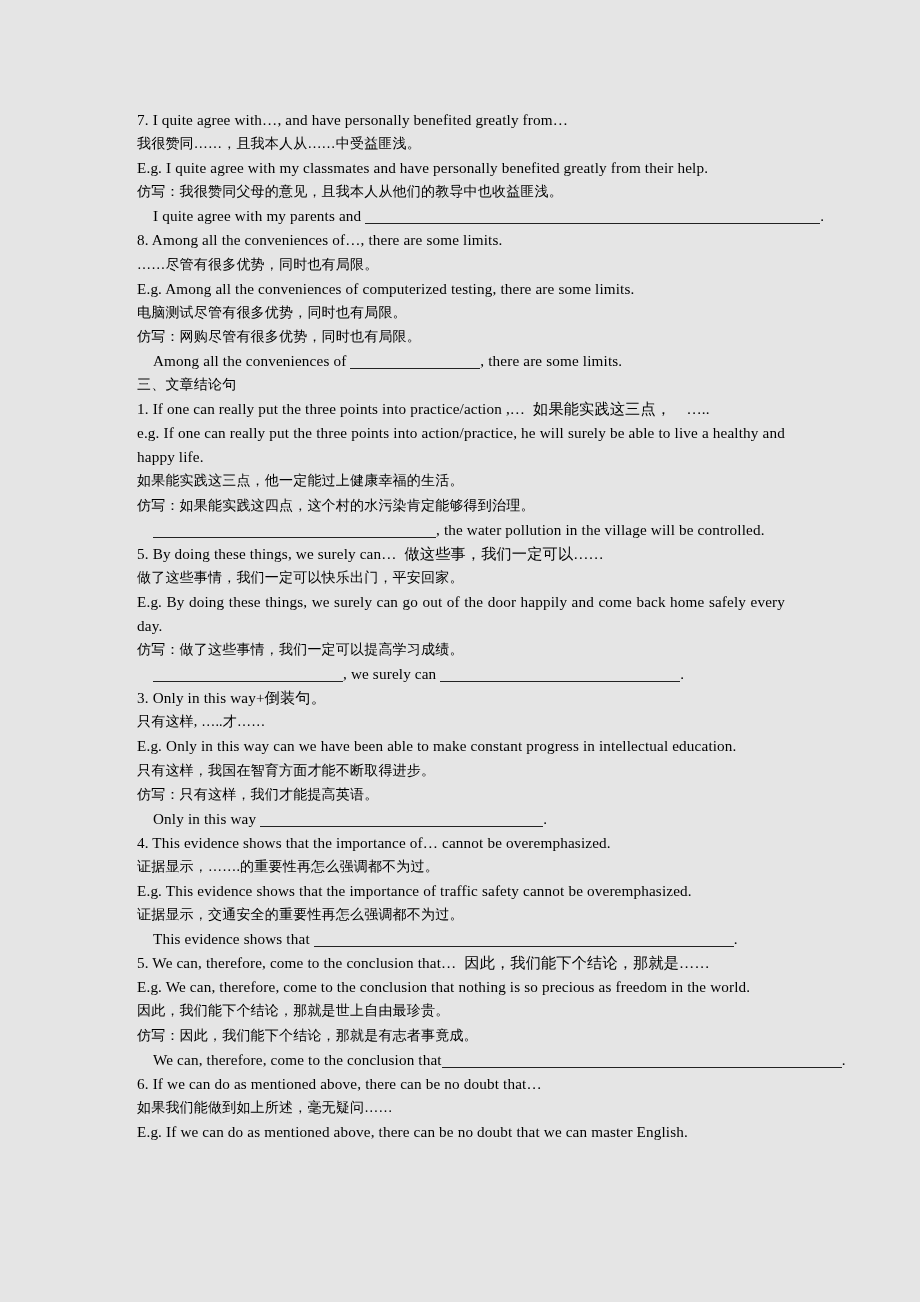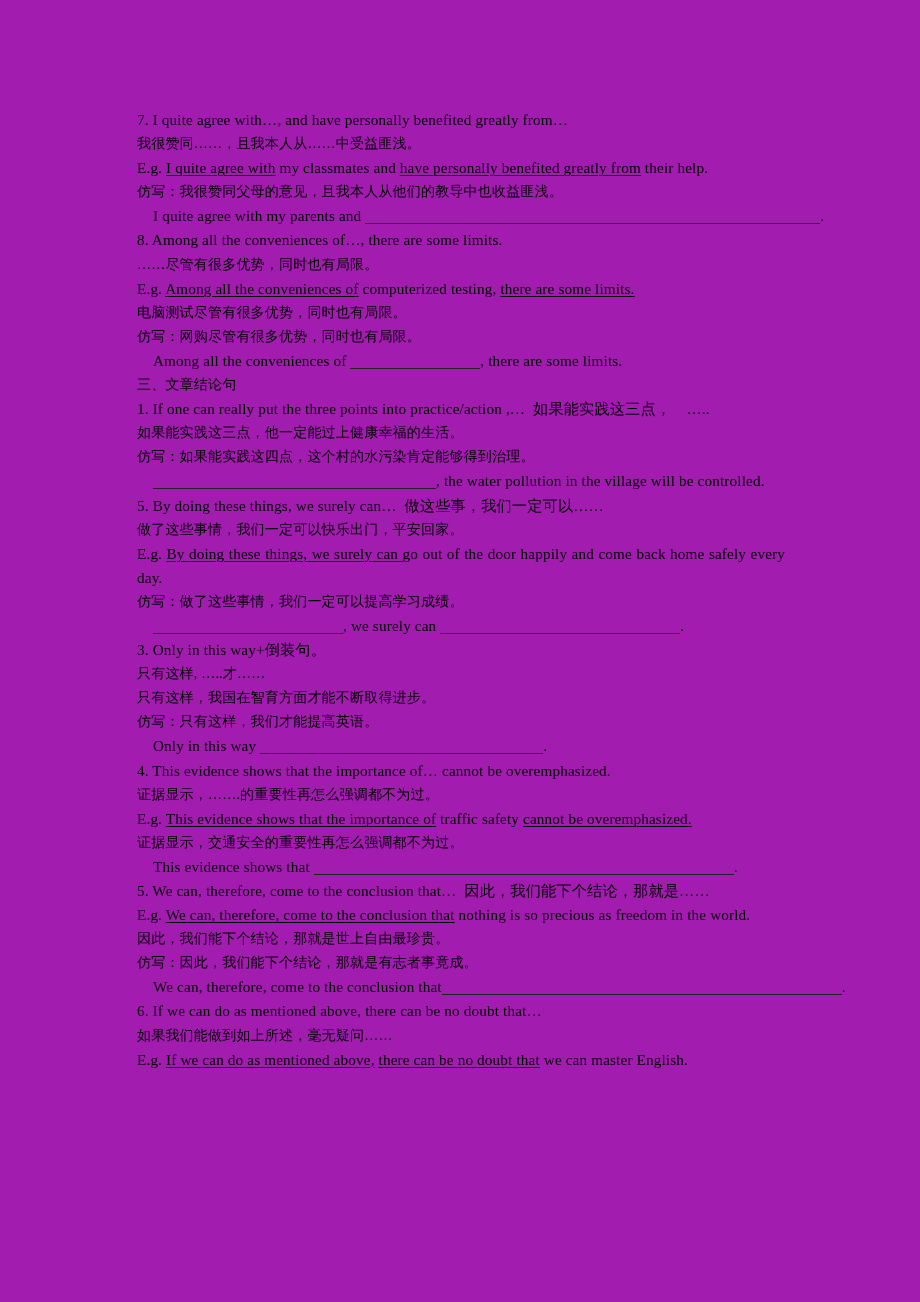--- a/index.html
+++ b/index.html
@@ -10,21 +10,21 @@
   body {
     width: 920px;
     height: 1302px;
     font-family: "Liberation Serif", "DejaVu Serif", serif;
     color: #000000;
   }
   .page {
     position: relative;
     width: 920px;
     height: 1302px;
-    background: #a21caf;
+    background: #e5e5e5;
     overflow: hidden;
   }
   .content {
     position: absolute;
     left: 137px;
     top: 108px;
     width: 648px;
   }
   .line {
     font-size: 15.2px;
@@ -35,21 +35,20 @@
   }
   .line.cn {
     font-size: 14px;
     letter-spacing: 0.2px;
   }
   .line.just {
     text-align: justify;
     text-align-last: left;
   }
   .u {
-    text-decoration: underline;
     text-underline-offset: 2px;
     text-decoration-thickness: from-font;
   }
   
   .blank {
     display: inline-block;
     border-bottom: 1px solid #222;
     vertical-align: -3px;
     height: 14px;
   }
@@ -77,32 +76,34 @@
     <div class="line">8. Among all the conveniences of…, there are some limits.</div>
     <div class="line cn">……尽管有很多优势，同时也有局限。</div>
     <div class="line"><span>E.g. </span><span class="u">Among all the conveniences of</span><span> computerized testing, </span><span class="u">there are some limits.</span></div>
     <div class="line cn">电脑测试尽管有很多优势，同时也有局限。</div>
     <div class="line cn">仿写：网购尽管有很多优势，同时也有局限。</div>
     <div class="line nb"><span>Among all the conveniences of </span><span class="blank b-w130"></span><span>, there are some limits.</span></div>
 
     <div class="line cn">三、文章结论句</div>
 
     <div class="line">1. If one can really put the three points into practice/action ,…  如果能实践这三点，　…..</div>
+    <div class="line just"><span>e.g. </span><span class="u">If one can really put the three points into action/practice</span><span>, he will surely be able to live a healthy and happy life.</span></div>
     <div class="line cn">如果能实践这三点，他一定能过上健康幸福的生活。</div>
     <div class="line cn">仿写：如果能实践这四点，这个村的水污染肯定能够得到治理。</div>
     <div class="line nb"><span class="blank b-w283"></span><span>, the water pollution in the village will be controlled.</span></div>
 
     <div class="line">5. By doing these things, we surely can…  做这些事，我们一定可以……</div>
     <div class="line cn">做了这些事情，我们一定可以快乐出门，平安回家。</div>
     <div class="line just"><span>E.g. </span><span class="u">By doing these things, we surely can </span><span>go out of the door happily and come back home safely every day.</span></div>
     <div class="line cn">仿写：做了这些事情，我们一定可以提高学习成绩。</div>
     <div class="line nb"><span class="blank b-w190"></span><span>, we surely can </span><span class="blank b-w240"></span><span>.</span></div>
 
     <div class="line">3. Only in this way+倒装句。</div>
     <div class="line cn">只有这样, …..才……</div>
+    <div class="line"><span>E.g. </span><span class="u">Only in this way can we</span><span> have been able to make constant progress in intellectual education.</span></div>
     <div class="line cn">只有这样，我国在智育方面才能不断取得进步。</div>
     <div class="line cn">仿写：只有这样，我们才能提高英语。</div>
     <div class="line nb"><span>Only in this way </span><span class="blank b-w283"></span><span>.</span></div>
 
     <div class="line">4. This evidence shows that the importance of… cannot be overemphasized.</div>
     <div class="line cn">证据显示，…….的重要性再怎么强调都不为过。</div>
     <div class="line"><span>E.g. </span><span class="u">This evidence shows that the importance of</span><span> traffic safety </span><span class="u">cannot be overemphasized.</span></div>
     <div class="line cn">证据显示，交通安全的重要性再怎么强调都不为过。</div>
     <div class="line nb"><span>This evidence shows that </span><span class="blank b-w420"></span><span>.</span></div>
 

